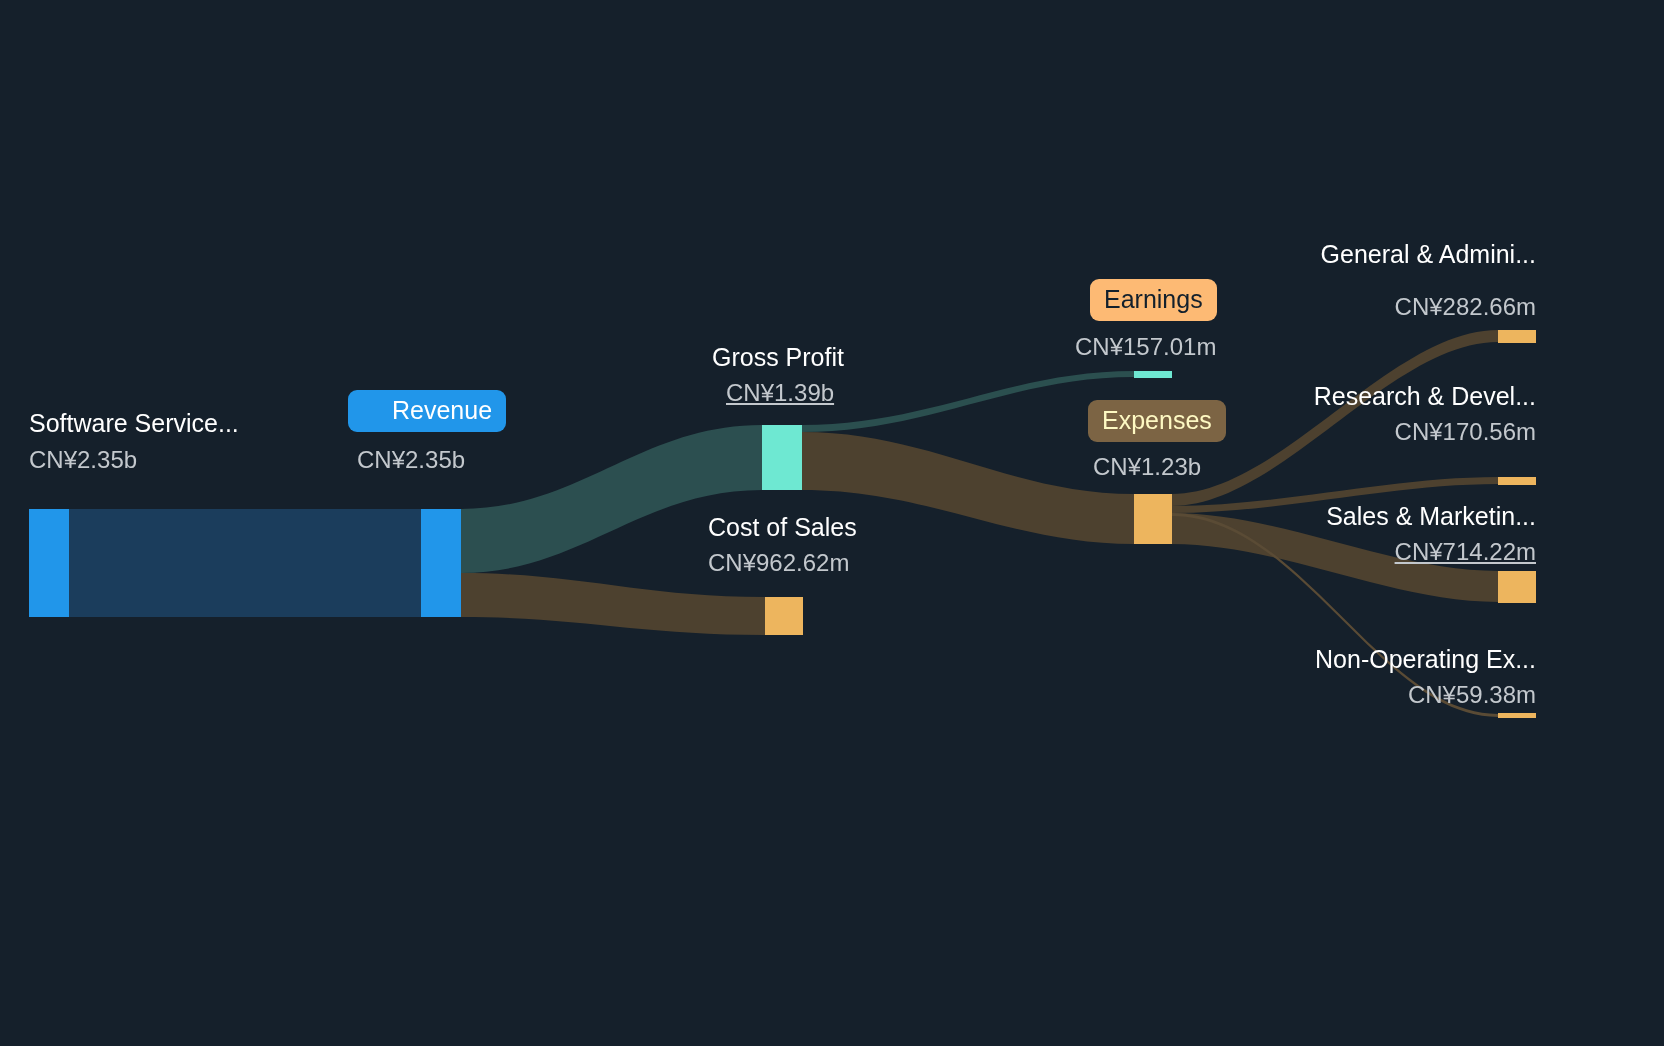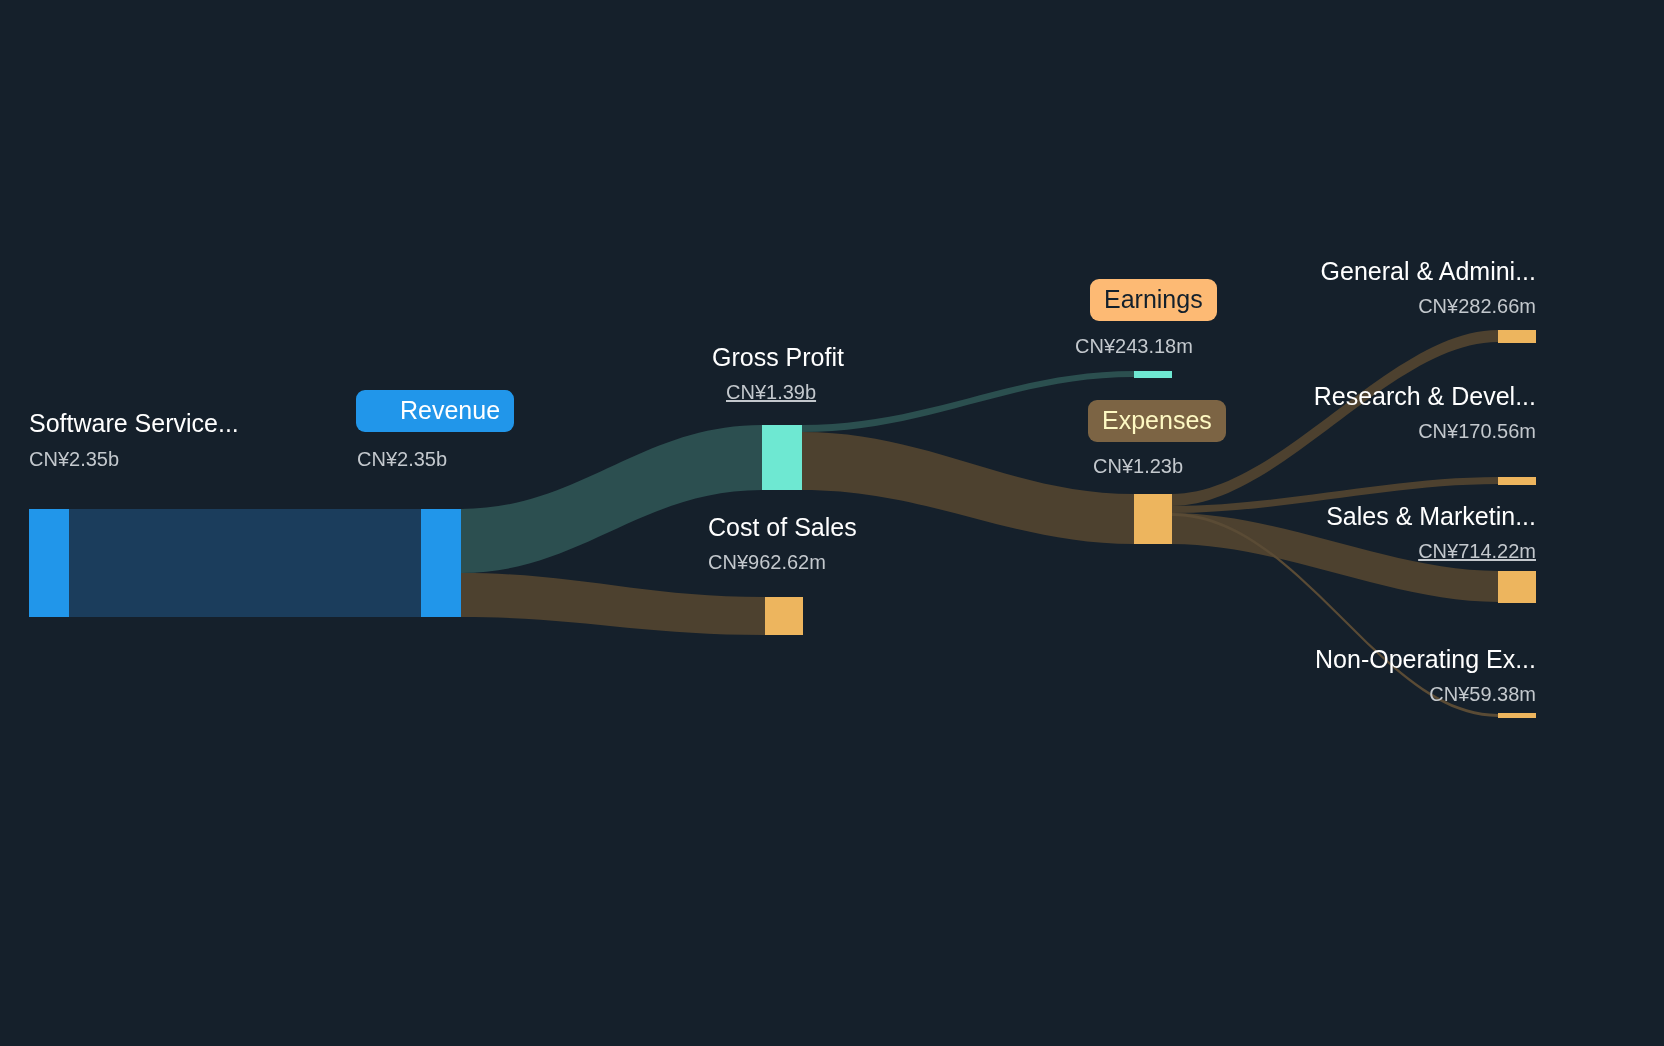--- a/index.html
+++ b/index.html
@@ -1,20 +1,20 @@
 <!DOCTYPE html>
 <html><head>
 <meta charset="utf-8">
 <style>
   html,body{margin:0;padding:0;background:#15202b;}
   body{width:1664px;height:1046px;overflow:hidden;font-family:"Liberation Sans",sans-serif;}
   #stage{position:relative;width:1664px;height:1046px;background:#15202b;}
   svg#sankey{position:absolute;inset:0;width:1664px;height:1046px;display:block;}
   .lbl{position:absolute;color:#ffffff;font-size:25px;line-height:30px;white-space:nowrap;}
-  .val{position:absolute;color:#c3c8cd;font-size:20px;line-height:29px;white-space:nowrap;}
+  .val{position:absolute;color:#c3c8cd;font-size:24px;line-height:29px;white-space:nowrap;}
   .pill{position:absolute;border-radius:9px;padding:6px 14px 8px 14px;font-size:25px;line-height:28px;white-space:nowrap;}
   .pill.rev{background:#2196ea;color:#ffffff;}
   .pill.earn{background:#fdba74;color:#12202c;}
   .pill.exp{background:#7c6444;color:#fef9c3;}
   .ralign{text-align:right;}
 </style>
 </head>
 <body>
 
 <div id="stage">
@@ -81,36 +81,36 @@
 
     <rect x="1498" y="571" width="38" height="32" fill="#edb55e"></rect>
 
     <rect x="1498" y="713" width="38" height="5" fill="#edb55e"></rect>
 
   </svg>
 
   <div class="lbl" style="left:29px;top:408px;">Software Service...</div>
   <div class="val" style="left:29px;top:445px;">CN¥2.35b</div>
 
-  <div class="pill rev" style="left:356px;top:390px;padding-left:44px;">Revenue</div>
+  <div class="pill rev" style="left:348px;top:390px;padding-left:44px;">Revenue</div>
   <div class="val" style="left:357px;top:445px;">CN¥2.35b</div>
 
   <div class="lbl" style="left:712px;top:342px;">Gross Profit</div>
   <div class="val" style="left:726px;top:378px;text-decoration:underline;">CN¥1.39b</div>
 
   <div class="lbl" style="left:708px;top:512px;">Cost of Sales</div>
   <div class="val" style="left:708px;top:548px;">CN¥962.62m</div>
 
   <div class="pill earn" style="left:1090px;top:279px;">Earnings</div>
-  <div class="val" style="left:1075px;top:332px;">CN¥243.18m</div>
+  <div class="val" style="left:1075px;top:332px;">CN¥157.01m</div>
 
   <div class="pill exp" style="left:1088px;top:400px;">Expenses</div>
   <div class="val" style="left:1093px;top:452px;">CN¥1.23b</div>
 
-  <div class="lbl ralign" style="left:1120px;top:256px;width:416px;">General &amp; Admini...</div>
+  <div class="lbl ralign" style="left:1120px;top:239px;width:416px;">General &amp; Admini...</div>
   <div class="val ralign" style="left:1120px;top:292px;width:416px;">CN¥282.66m</div>
 
   <div class="lbl ralign" style="left:1120px;top:381px;width:416px;">Research &amp; Devel...</div>
   <div class="val ralign" style="left:1120px;top:417px;width:416px;">CN¥170.56m</div>
 
   <div class="lbl ralign" style="left:1120px;top:501px;width:416px;">Sales &amp; Marketin...</div>
   <div class="val ralign" style="left:1120px;top:537px;width:416px;text-decoration:underline;">CN¥714.22m</div>
 
   <div class="lbl ralign" style="left:1120px;top:644px;width:416px;">Non-Operating Ex...</div>
   <div class="val ralign" style="left:1120px;top:680px;width:416px;">CN¥59.38m</div>

